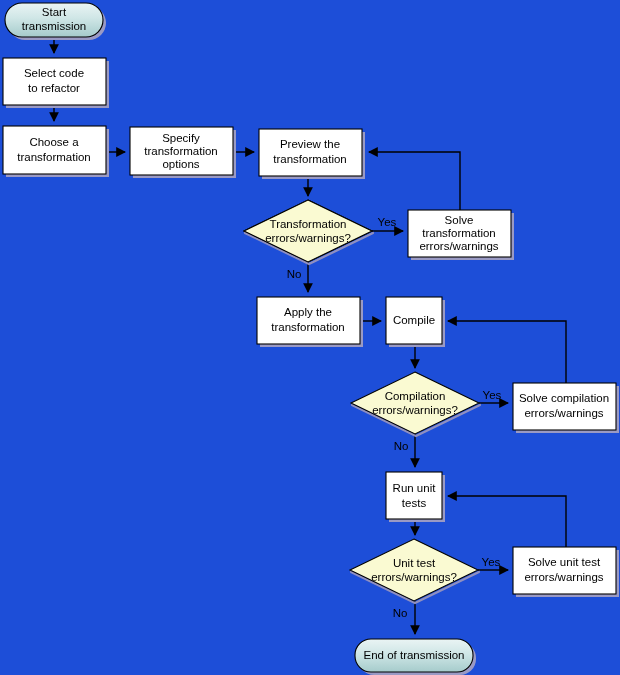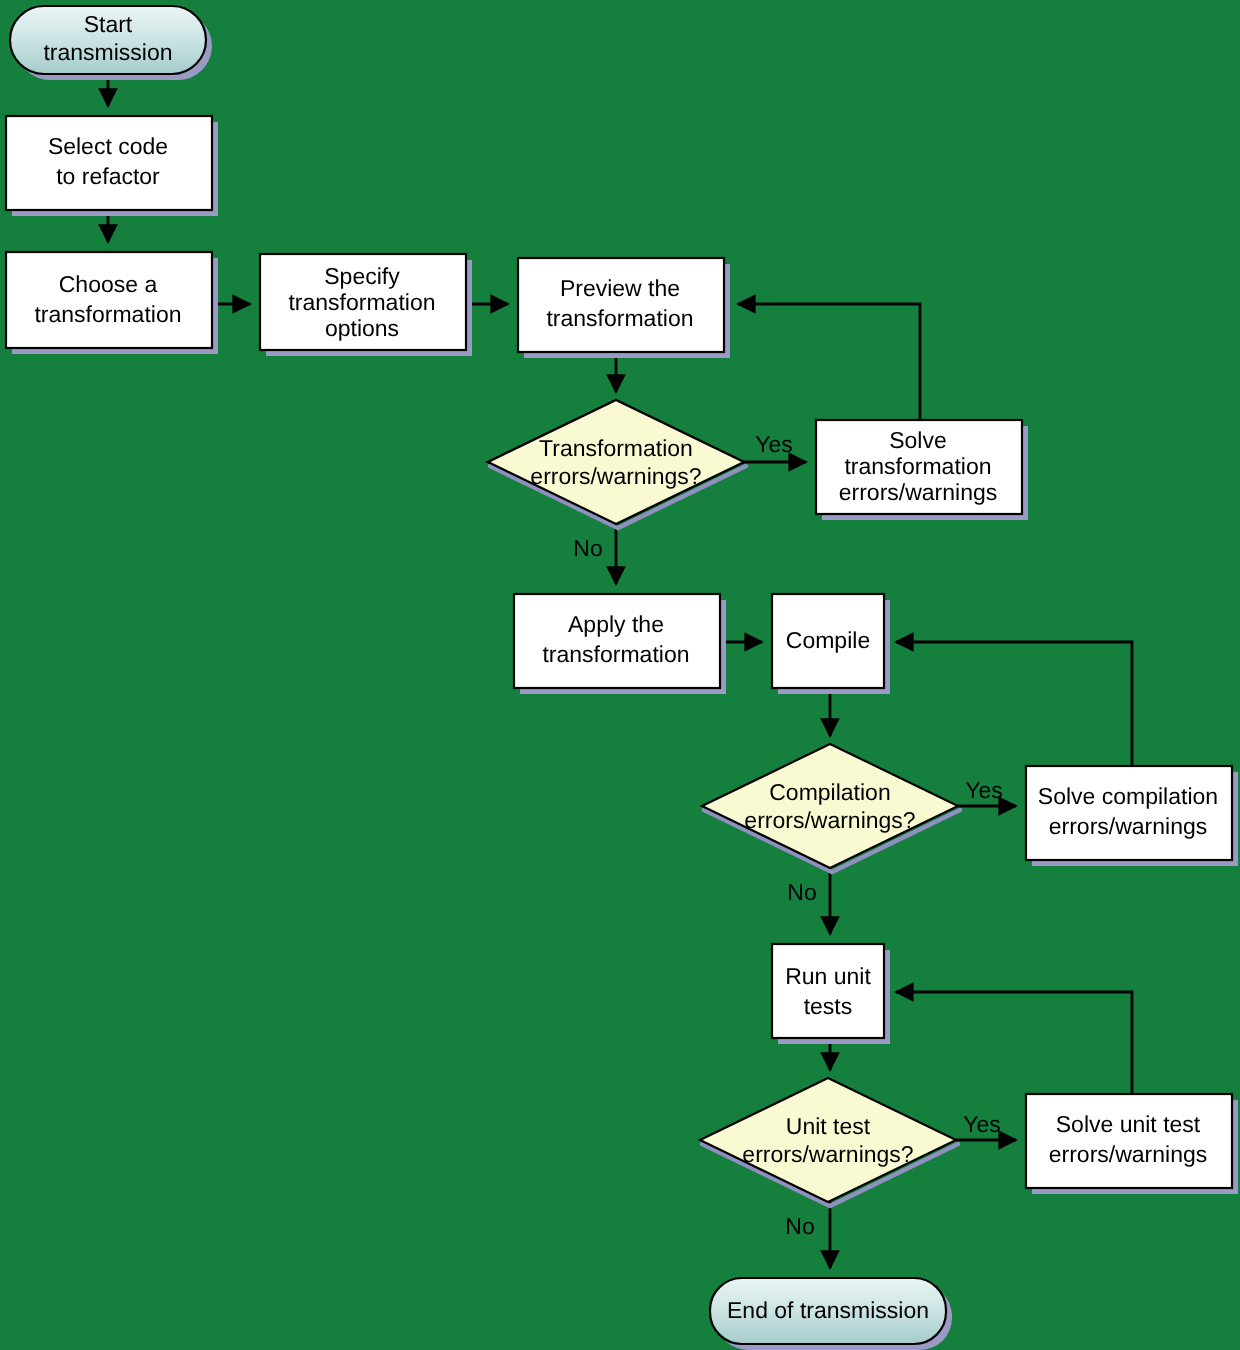--- a/index.html
+++ b/index.html
@@ -4,21 +4,21 @@
 <style>
   html, body {
     margin: 0;
     padding: 0;
     background: #ffffff;
   }
   #canvas {
     position: relative;
     width: 620px;
     height: 675px;
-    background: #15803d;
+    background: #1d4ed8;
     overflow: hidden;
     font-family: "Liberation Sans", sans-serif;
   }
   #flow-svg {
     position: absolute;
     left: 0; top: 0;
     width: 620px;
     height: 675px;
   }
   .node-label {

